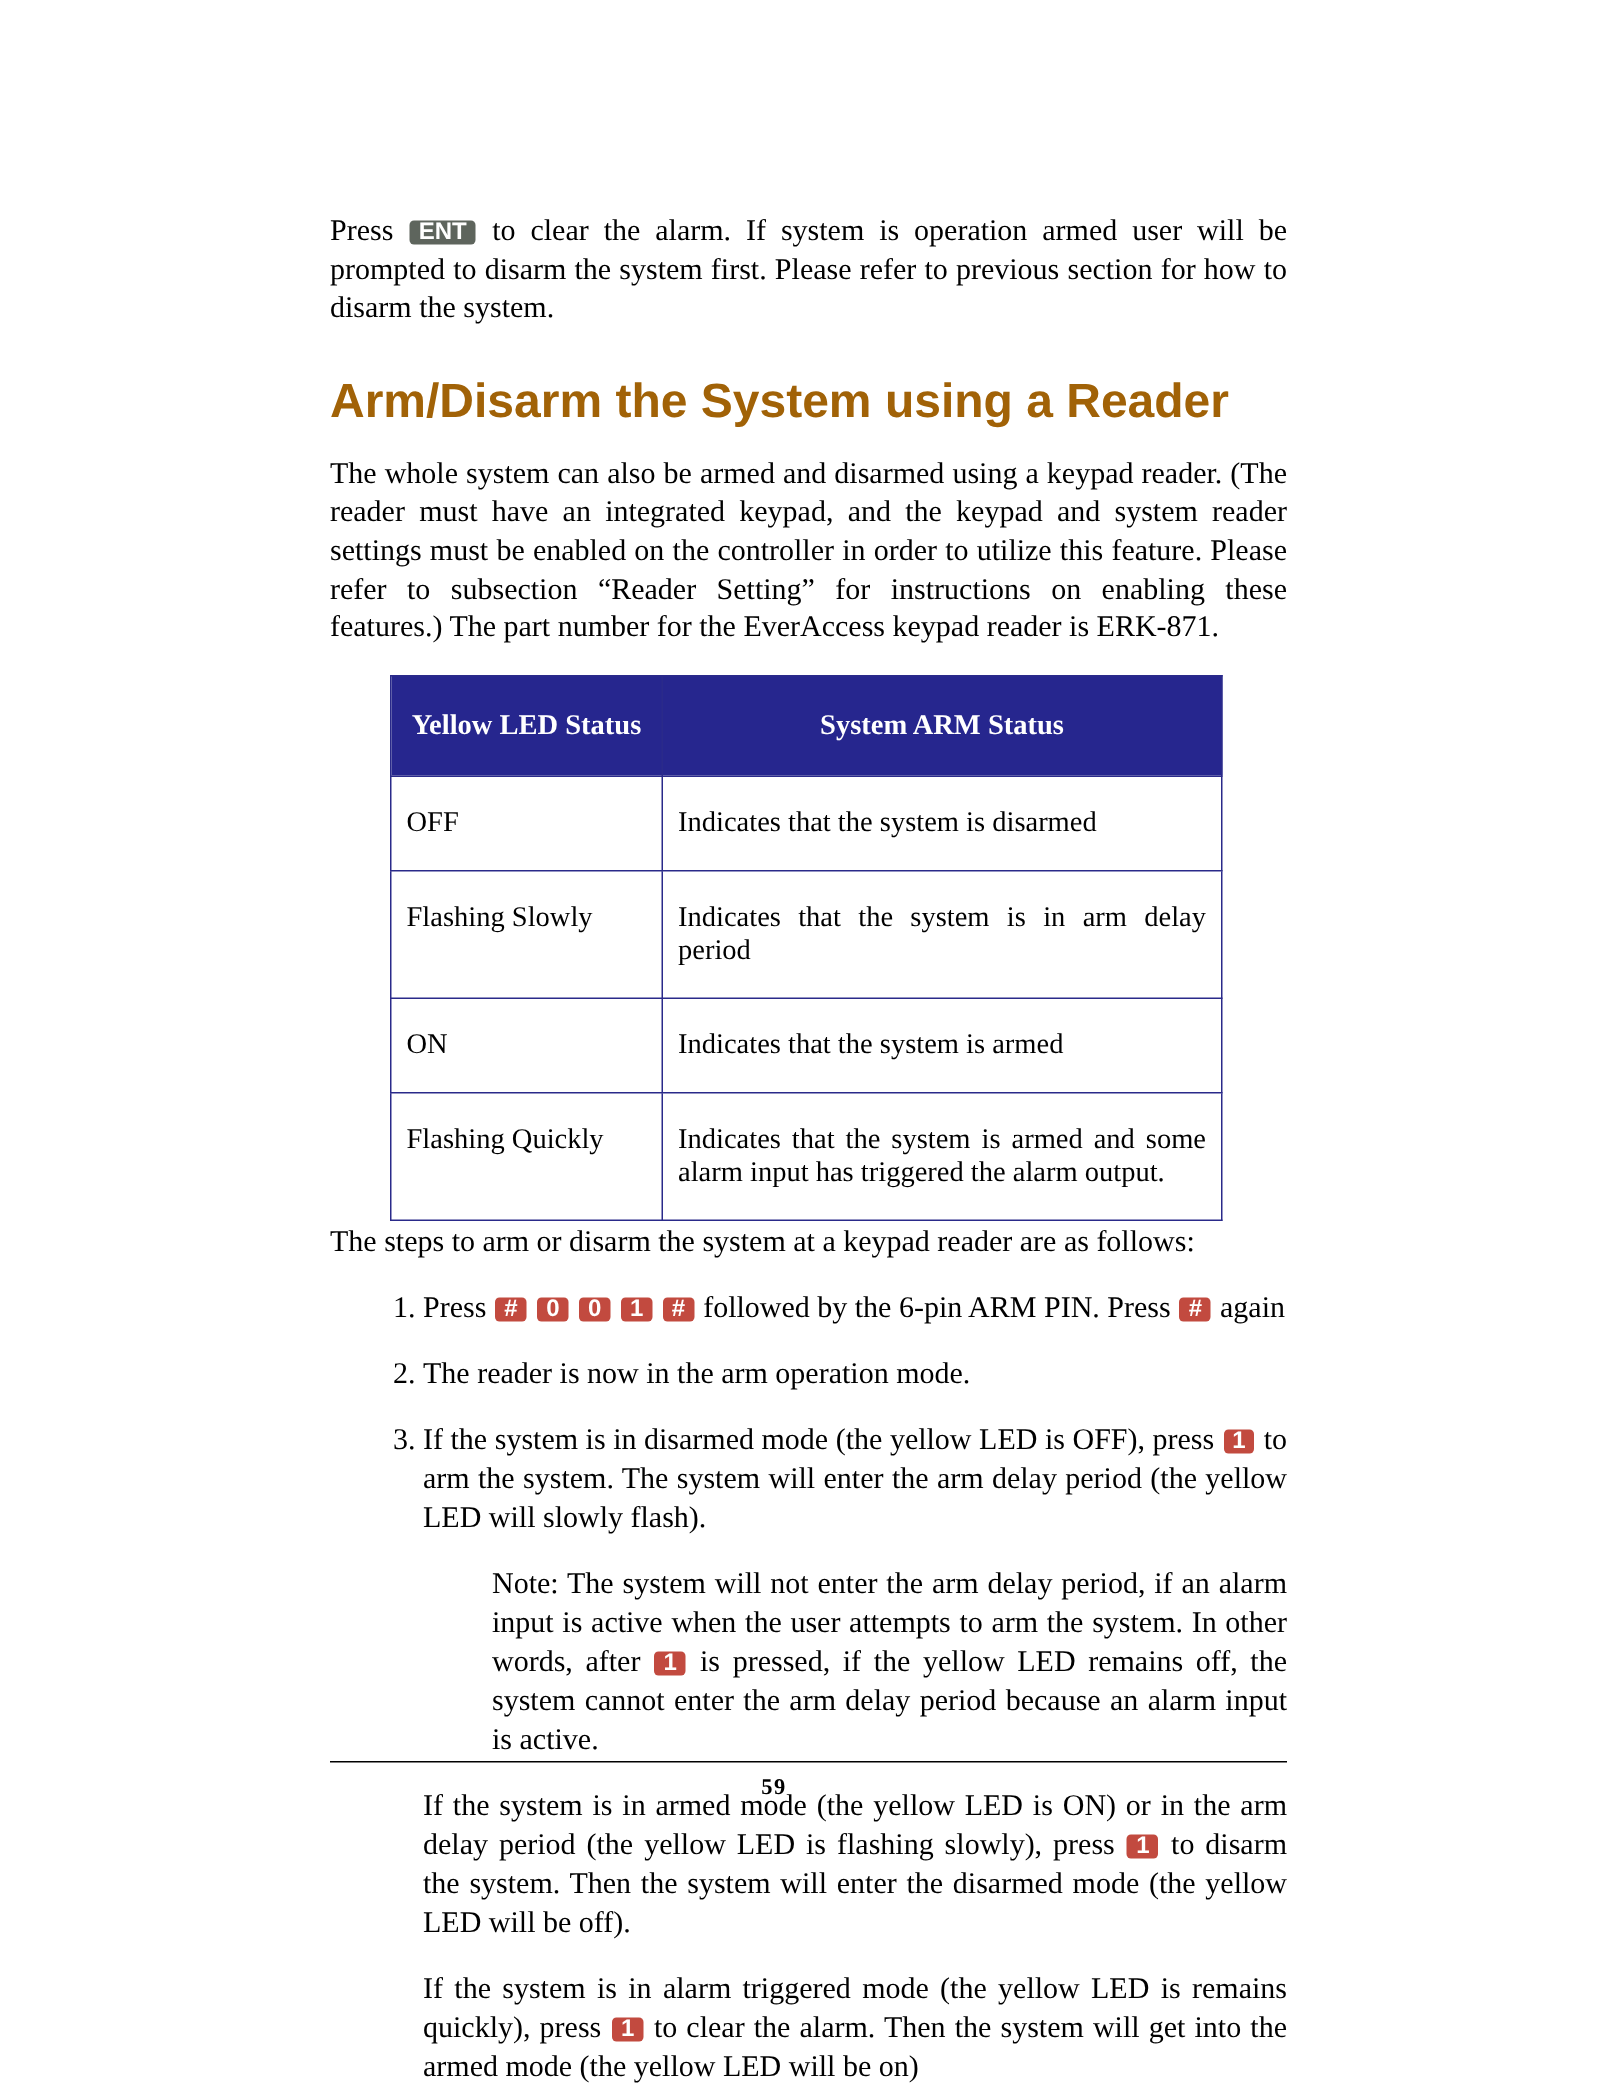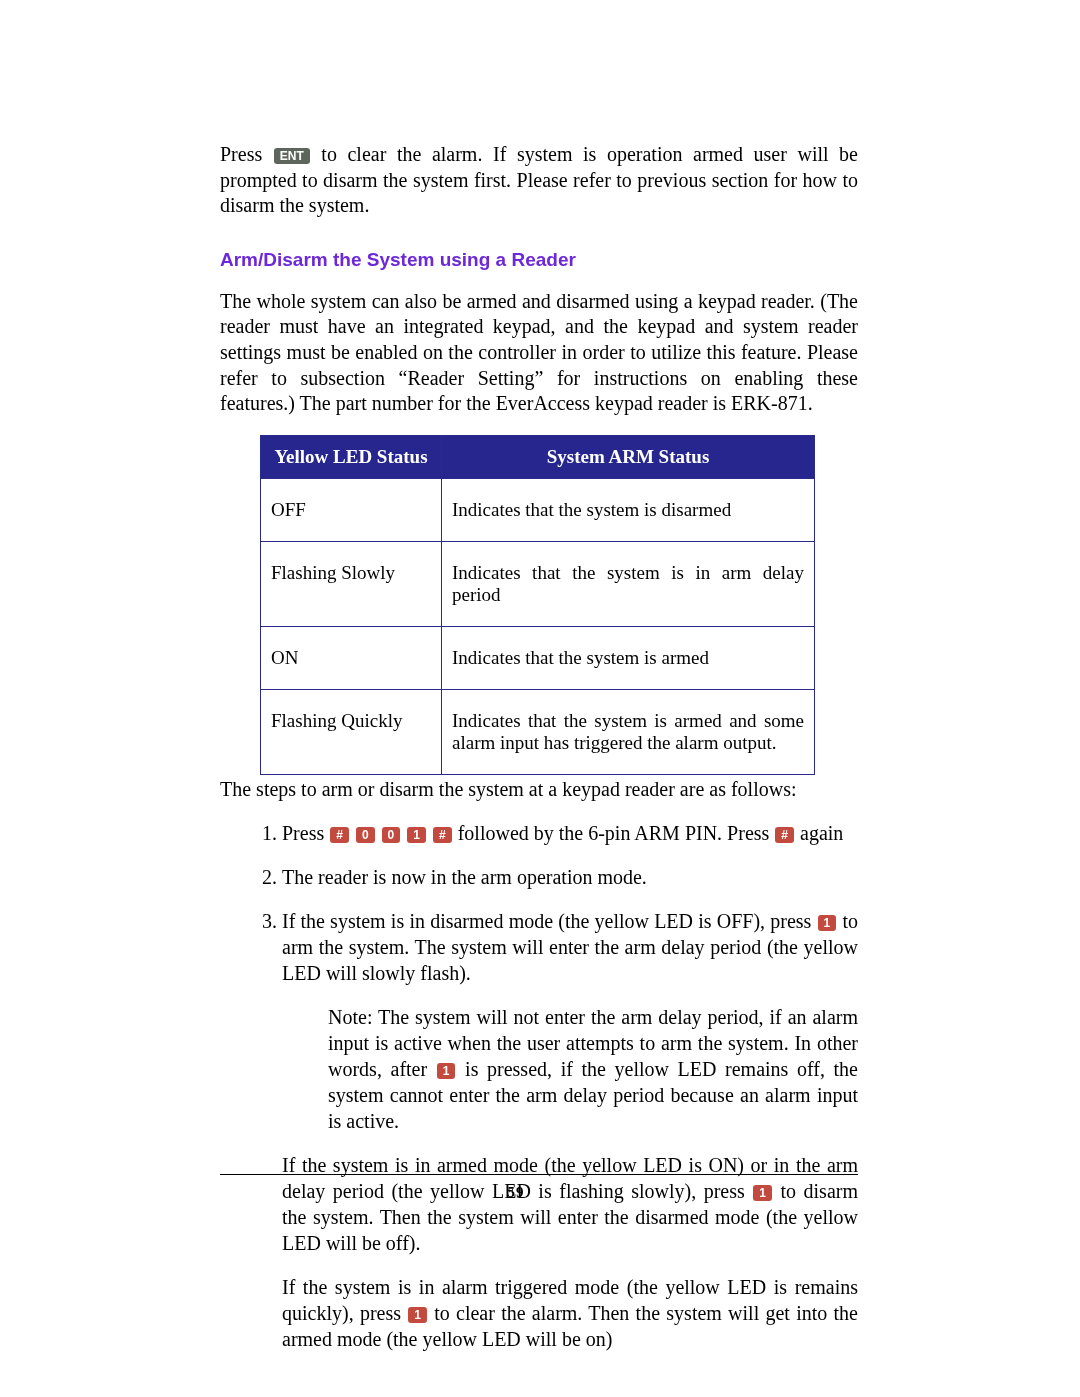--- a/index.html
+++ b/index.html
@@ -23,31 +23,31 @@
     width: 638px;
   }
   .para {
     font-size: 20px;
     line-height: 1.28;
     text-align: justify;
     margin: 0 0 18px 0;
   }
   .heading {
     font-family: Helvetica, Arial, sans-serif;
-    font-size: 19px;
-    font-weight: 700;
-    color: #6d28d9;
+    font-size: 32px;
+    font-weight: 700;
+    color: #a16207;
     margin: 30px 0 18px 0;
   }
   .keycap {
     display: inline-block;
     background: #65606d;
     color: #ffffff;
     font-family: Helvetica, Arial, sans-serif;
-    font-size: 12px;
+    font-size: 16px;
     font-weight: 700;
     line-height: 16px;
     padding: 0 6px;
     border-radius: 3px;
     vertical-align: 1px;
     margin: 0 1px;
   }
   .keycap.red {
     background: #c24a3f;
   }
@@ -59,21 +59,21 @@
     margin-left: 40px;
     width: 555px;
     border: 1px solid #2a2a8a;
     border-collapse: collapse;
     font-size: 19px;
   }
   .led-table th {
     background: #26268e;
     color: #ffffff;
     font-weight: 700;
-    padding: 10px 10px;
+    padding: 22px 10px;
     text-align: center;
     border: 1px solid #2a2a8a;
   }
   .led-table th.col-a { width: 160px; }
   .led-table td {
     border: 1px solid #2a2a8a;
     padding: 20px 10px;
     vertical-align: top;
   }
   .led-table td.status-desc { text-align: justify; }

